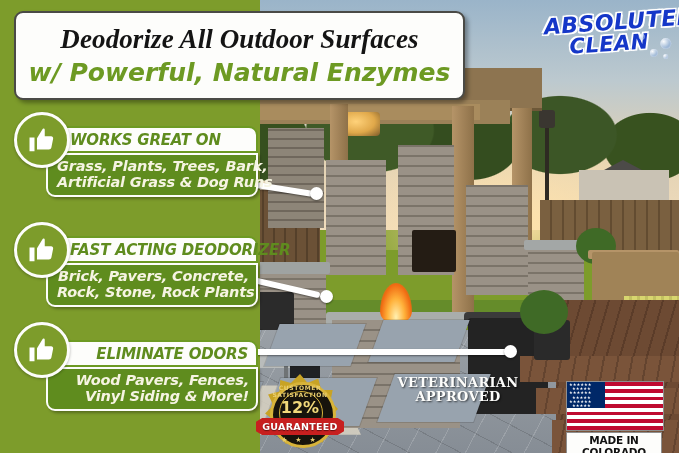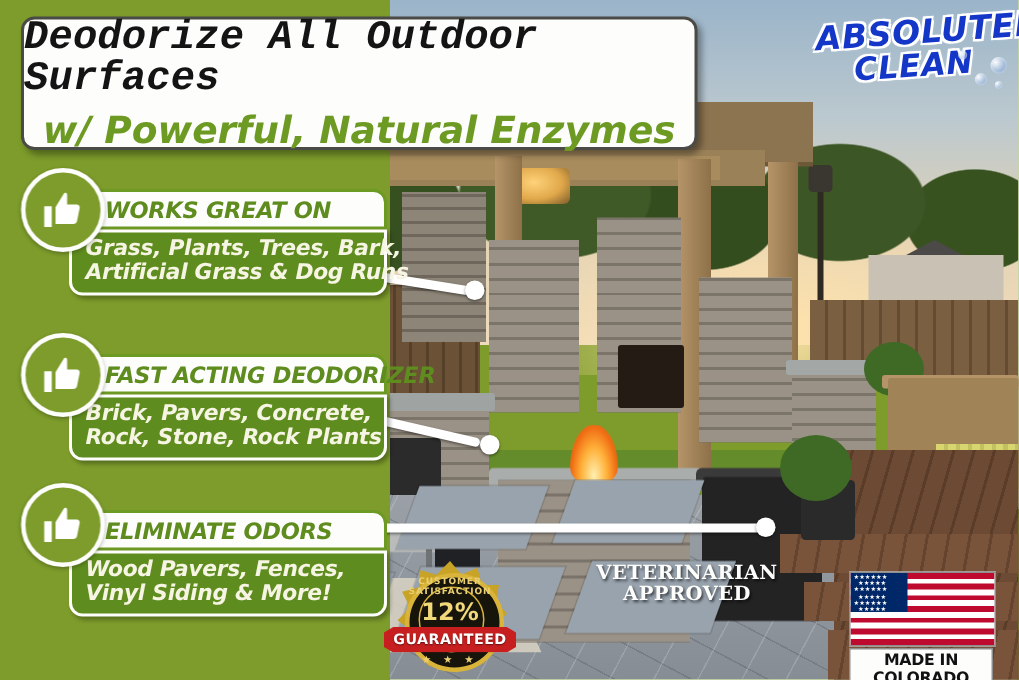--- a/index.html
+++ b/index.html
@@ -145,21 +145,21 @@
   #left-panel{position:absolute;left:0;top:0;width:260px;height:453px;background:#7d9c2b;}
 
   
   #headline{
     position:absolute;left:14px;top:11px;width:447px;height:85px;
     background:#fdfdfb;border:2px solid #4a4a46;border-radius:9px;
     box-shadow:3px 3px 4px rgba(0,0,0,.35);
     display:flex;flex-direction:column;align-items:center;justify-content:center;
   }
   #headline .l1{
-    font-family:Liberation Mono, monospace;font-style:italic;font-weight:bold;
+    font-family:Liberation Serif, serif;font-style:italic;font-weight:bold;
     font-size:27px;color:#141414;letter-spacing:.1px;line-height:1;
   }
   #headline .l2{
     font-family:"DejaVu Sans",sans-serif;font-style:italic;font-weight:bold;
     font-size:25px;color:#6d9a23;line-height:1;margin-top:7px;
   }
 
   
   #logo{position:absolute;right:6px;top:12px;width:128px;height:58px;
     transform:rotate(-4deg);text-align:center;}
@@ -366,35 +366,35 @@
       <div>Artificial Grass &amp; Dog Runs</div>
     </div>
   </div>
 
   <div class="thumb-badge" style="top:222px;">
     <svg viewBox="0 0 24 24">
       <path fill="#ffffff" d="M2 10h4v11H2z"></path>
       <path fill="#ffffff" d="M8 10.5l4.4-7.2c.5-.8 1.8-.5 1.8.5V9h5.1c1 0 1.8.9 1.6 1.9l-1.4 7c-.2.9-1 1.6-2 1.6H8z"></path>
     </svg>
   </div>
-  <div class="callout" style="top:236px;">
+  <div class="callout" style="top:236px;text-align:right;">
     <div class="title-band">FAST ACTING DEODORIZER</div>
     <div class="body-band">
       <div>Brick, Pavers, Concrete,</div>
       <div>Rock, Stone, Rock Plants</div>
     </div>
   </div>
 
   <div class="thumb-badge" style="top:322px;">
     <svg viewBox="0 0 24 24">
       <path fill="#ffffff" d="M2 10h4v11H2z"></path>
       <path fill="#ffffff" d="M8 10.5l4.4-7.2c.5-.8 1.8-.5 1.8.5V9h5.1c1 0 1.8.9 1.6 1.9l-1.4 7c-.2.9-1 1.6-2 1.6H8z"></path>
     </svg>
   </div>
-  <div class="callout" style="top:340px;">
+  <div class="callout" style="top:340px;text-align:right;">
     <div class="title-band">ELIMINATE ODORS</div>
     <div class="body-band">
       <div>Wood Pavers, Fences,</div>
       <div>Vinyl Siding &amp; More!</div>
     </div>
   </div>
 
   <div id="seal">
     <div class="seal-star"></div>
     <div class="seal-circle"></div>

